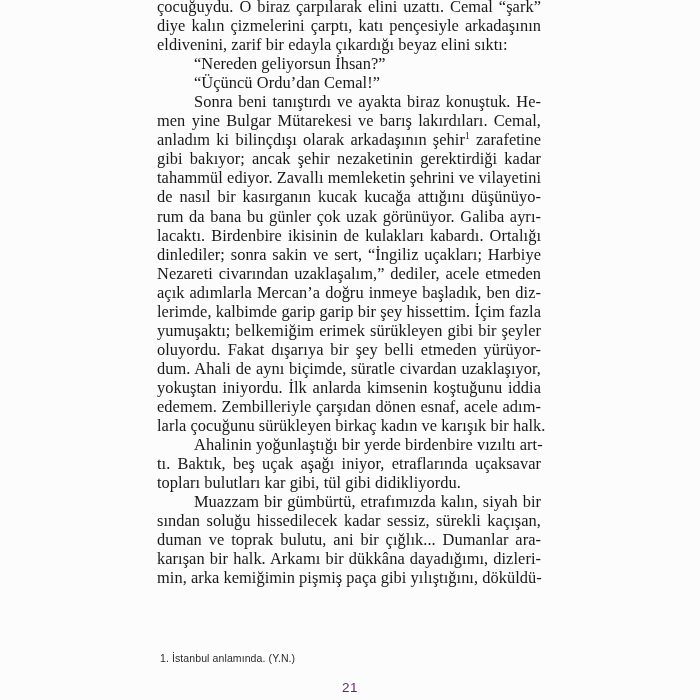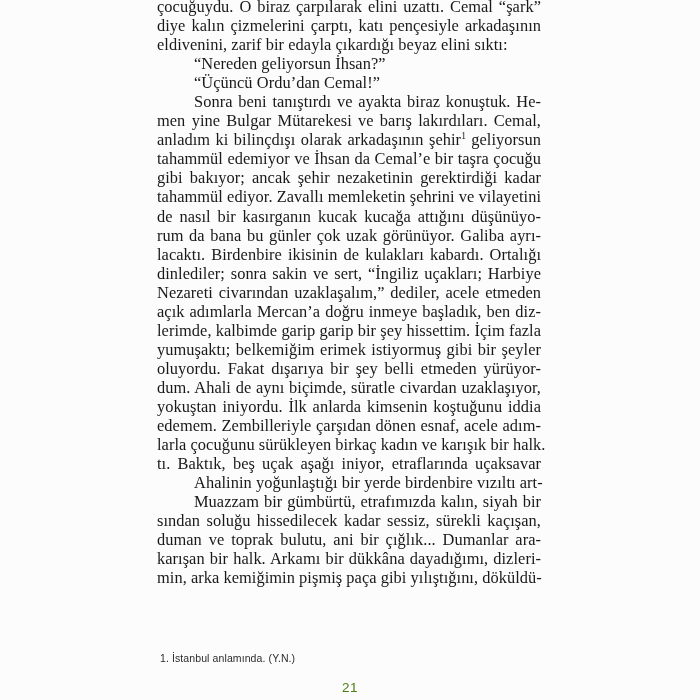--- a/index.html
+++ b/index.html
@@ -88,60 +88,60 @@
   
   #folio {
     position: absolute;
     left: 0;
     top: 678px;
     width: 700px;
     text-align: center;
   }
   #folio .folio-num {
     font-size: 13.5px;
-    color: #4d7c0f;
+    color: #701a75;
     font-family: "Liberation Sans", "DejaVu Sans", sans-serif;
     letter-spacing: 0.4px;
   }
 </style>
 </head>
 <body>
 
 <div id="page">
 
   <div id="textblock">
 
     <div class="line just">çocuğuydu. O biraz çarpılarak elini uzattı. Cemal “şark”</div>
     <div class="line just">diye kalın çizmelerini çarptı, katı pençesiyle arkadaşının</div>
     <div class="line lastline">eldivenini, zarif bir edayla çıkardığı beyaz elini sıktı:</div>
     <div class="line indent">“Nereden geliyorsun İhsan?”</div>
     <div class="line indent">“Üçüncü Ordu’dan Cemal!”</div>
     <div class="line indent-just">Sonra beni tanıştırdı ve ayakta biraz konuştuk. He-</div>
     <div class="line just">men yine Bulgar Mütarekesi ve barış lakırdıları. Cemal,</div>
 
-    <div class="line just"><span>anladım ki bilinçdışı olarak arkadaşının şehir</span><sup class="fnmark">1</sup><span> geliyorsun</span></div>
+    <div class="line just"><span>anladım ki bilinçdışı olarak arkadaşının şehir</span><sup class="fnmark">1</sup><span> zarafetine</span></div>
 
-    <div class="line just">tahammül edemiyor ve İhsan da Cemal’e bir taşra çocuğu</div>
     <div class="line just">gibi bakıyor; ancak şehir nezaketinin gerektirdiği kadar</div>
     <div class="line just">tahammül ediyor. Zavallı memleketin şehrini ve vilayetini</div>
     <div class="line just">de nasıl bir kasırganın kucak kucağa attığını düşünüyo-</div>
     <div class="line just">rum da bana bu günler çok uzak görünüyor. Galiba ayrı-</div>
     <div class="line just">lacaktı. Birdenbire ikisinin de kulakları kabardı. Ortalığı</div>
     <div class="line just">dinlediler; sonra sakin ve sert, “İngiliz uçakları; Harbiye</div>
     <div class="line just">Nezareti civarından uzaklaşalım,” dediler, acele etmeden</div>
     <div class="line just">açık adımlarla Mercan’a doğru inmeye başladık, ben diz-</div>
     <div class="line just">lerimde, kalbimde garip garip bir şey hissettim. İçim fazla</div>
-    <div class="line just">yumuşaktı; belkemiğim erimek istiyormuş gibi bir şeyler</div>
+    <div class="line just">yumuşaktı; belkemiğim erimek sürükleyen gibi bir şeyler</div>
     <div class="line just">oluyordu. Fakat dışarıya bir şey belli etmeden yürüyor-</div>
     <div class="line just">dum. Ahali de aynı biçimde, süratle civardan uzaklaşıyor,</div>
     <div class="line just">yokuştan iniyordu. İlk anlarda kimsenin koştuğunu iddia</div>
     <div class="line just">edemem. Zembilleriyle çarşıdan dönen esnaf, acele adım-</div>
     <div class="line lastline">larla çocuğunu sürükleyen birkaç kadın ve karışık bir halk.</div>
+    <div class="line indent-just">Ahalinin yoğunlaştığı bir yerde birdenbire vızıltı art-</div>
     <div class="line just">tı. Baktık, beş uçak aşağı iniyor, etraflarında uçaksavar</div>
-    <div class="line indent-just">Ahalinin yoğunlaştığı bir yerde birdenbire vızıltı art-</div>
+    <div class="line lastline">topları bulutları kar gibi, tül gibi didikliyordu.</div>
     <div class="line indent-just">Muazzam bir gümbürtü, etrafımızda kalın, siyah bir</div>
     <div class="line just">sından soluğu hissedilecek kadar sessiz, sürekli kaçışan,</div>
     <div class="line just">duman ve toprak bulutu, ani bir çığlık... Dumanlar ara-</div>
     <div class="line just">karışan bir halk. Arkamı bir dükkâna dayadığımı, dizleri-</div>
     <div class="line just">min, arka kemiğimin pişmiş paça gibi yılıştığını, döküldü-</div>
 
   </div>
 
   <div id="footnote">
     <div class="fn-text">1. İstanbul anlamında. (Y.N.)</div>

